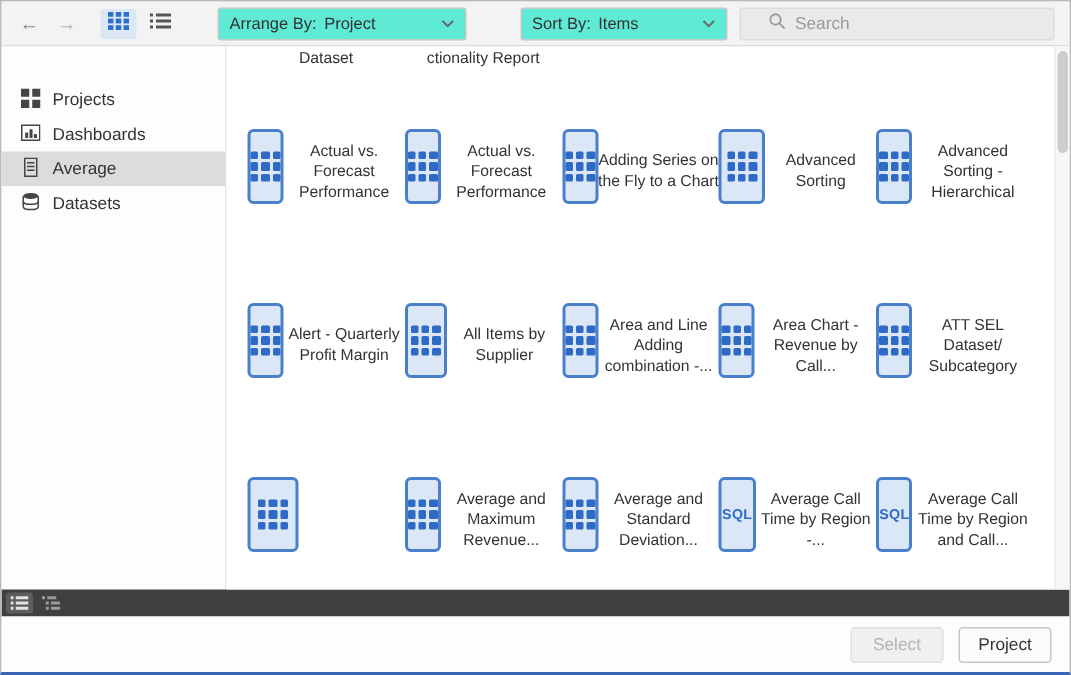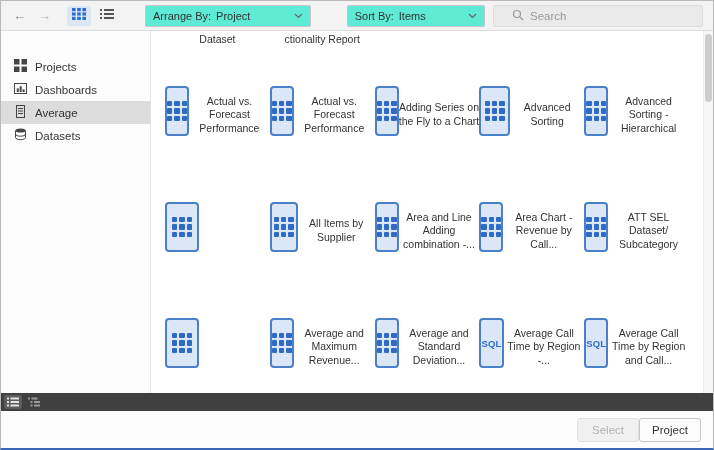--- a/index.html
+++ b/index.html
@@ -66,21 +66,21 @@
   .cell .label{ margin-top:8px; font-size:10.5px; color:#333; text-align:center;
                 line-height:1.3; max-width:108px; }
   
   .statusbar{ flex:0 0 18px; background:#404040; display:flex; align-items:center;
               gap:3px; padding:0 3px; }
   .status-btn{ width:18px; height:14px; display:flex; align-items:center; justify-content:center;
                border:none; border-radius:2px; background:transparent; }
   .status-btn.active{ background:#5d5d5d; }
   
   .footer{ flex:0 0 37px; background:#fdfdfd; display:flex; align-items:center;
-           justify-content:flex-end; gap:0; padding:0 12px; }
+           justify-content:flex-end; gap:10px; padding:0 12px; }
   .btn{ height:24px; min-width:62px; border-radius:3px; font-size:11.5px; padding:0 12px;
         font-family:"Liberation Sans", sans-serif; }
   .btn.select{ background:#f0f0f0; border:1px solid #e0e0e0; color:#b3b3b3; }
   .btn.cancel{ background:#fcfcfc; border:1px solid #c6c6c6; color:#333; }
 </style>
 </head>
 <body>
 
 <div class="window">
 
@@ -305,20 +305,21 @@
                   <span></span>
                   <span></span>
                   <span></span>
                   <span></span>
                   <span></span>
                   <span></span>
                   <span></span>
                   <span></span>
                 </div>
               </div>
+            <div class="label">Alert - Quarterly Profit Margin</div>
           </div>
           <div class="cell">
             <div class="doc">
                 <div class="tbl">
                   <span></span>
                   <span></span>
                   <span></span>
                   <span></span>
                   <span></span>
                   <span></span>

